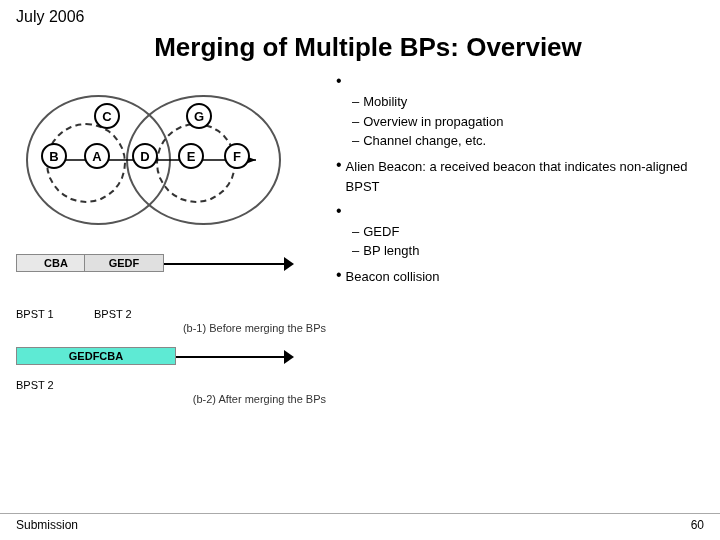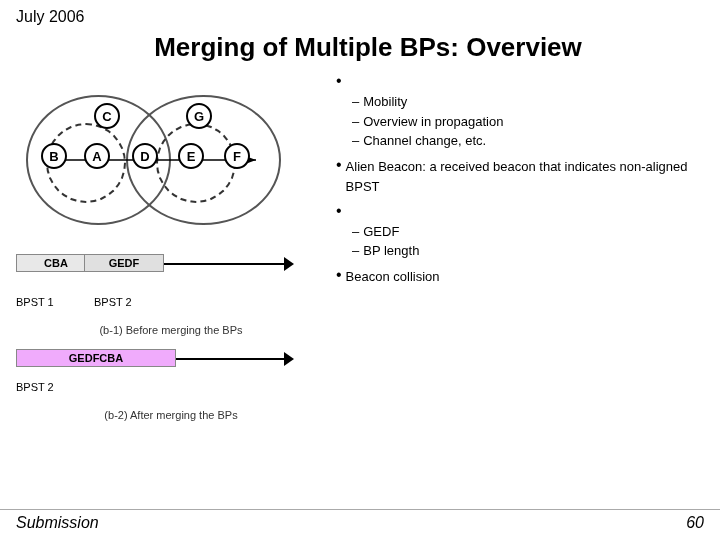--- a/index.html
+++ b/index.html
@@ -86,23 +86,23 @@
       border: 1px solid #888;
       display: flex;
       align-items: center;
       justify-content: center;
       font-size: 11px;
       font-weight: bold;
     }
 
     .caption {
       font-size: 11px;
-      text-align: center;
+      text-align: right;
       color: #333;
-      margin-top: 16px;
+      margin-top: 2px;
     }
 
     
     .bullet-section {
       margin-bottom: 6px;
     }
     .bullet-main {
       display: flex;
       gap: 4px;
       margin-bottom: 3px;
@@ -125,24 +125,23 @@
     }
 
     #footer {
       position: absolute;
       bottom: 8px;
       left: 0;
       right: 0;
       display: flex;
       justify-content: space-between;
       padding: 0 16px;
-      font-size: 16px;
+      font-size: 12px;
       border-top: 1px solid #aaa;
       padding-top: 4px;
-      font-style: italic;
     }
   </style>
 </head>
 <body>
 
 <div id="header">
   <span>July 2006</span>
 </div>
 
 <div id="title">Merging of Multiple BPs: Overview</div>
@@ -191,34 +190,34 @@
     <div class="timeline-row">
       <div style="position:relative; height:40px;">
 
         <div style="position:absolute;top:10px;left:0;width:268px;height:2px;background:#000;"></div>
         <div style="position:absolute;top:4px;left:268px;border-top:7px solid transparent;border-bottom:7px solid transparent;border-left:10px solid #000;"></div>
 
         <div class="tl-bar" style="left:0;top:1px;width:80px;background:#e8e8e8;">CBA</div>
 
         <div class="tl-bar" style="left:68px;top:1px;width:80px;background:#e0e0e0;">GEDF</div>
       </div>
-      <div style="display:flex;font-size:11px;margin-top:3px;">
+      <div style="display:flex;font-size:11px;margin-top:15px;">
         <span style="width:68px;">BPST 1</span>
         <span style="margin-left:10px;">BPST 2</span>
       </div>
       <div class="caption">(b-1) Before merging the BPs</div>
     </div>
 
     <div class="timeline-row">
       <div style="position:relative;height:32px;margin-top:6px;">
 
         <div style="position:absolute;top:10px;left:0;width:268px;height:2px;background:#000;"></div>
         <div style="position:absolute;top:4px;left:268px;border-top:7px solid transparent;border-bottom:7px solid transparent;border-left:10px solid #000;"></div>
 
-        <div class="tl-bar" style="left:0;top:1px;width:160px;background:#f0abfc;">GEDFCBA</div>
+        <div class="tl-bar" style="left:0;top:1px;width:160px;background:#5eead4;">GEDFCBA</div>
       </div>
       <div style="font-size:11px;margin-top:1px;">
         <span>BPST 2</span>
       </div>
       <div class="caption">(b-2) After merging the BPs</div>
     </div>
 
   </div>
 
   <div id="right-panel">

